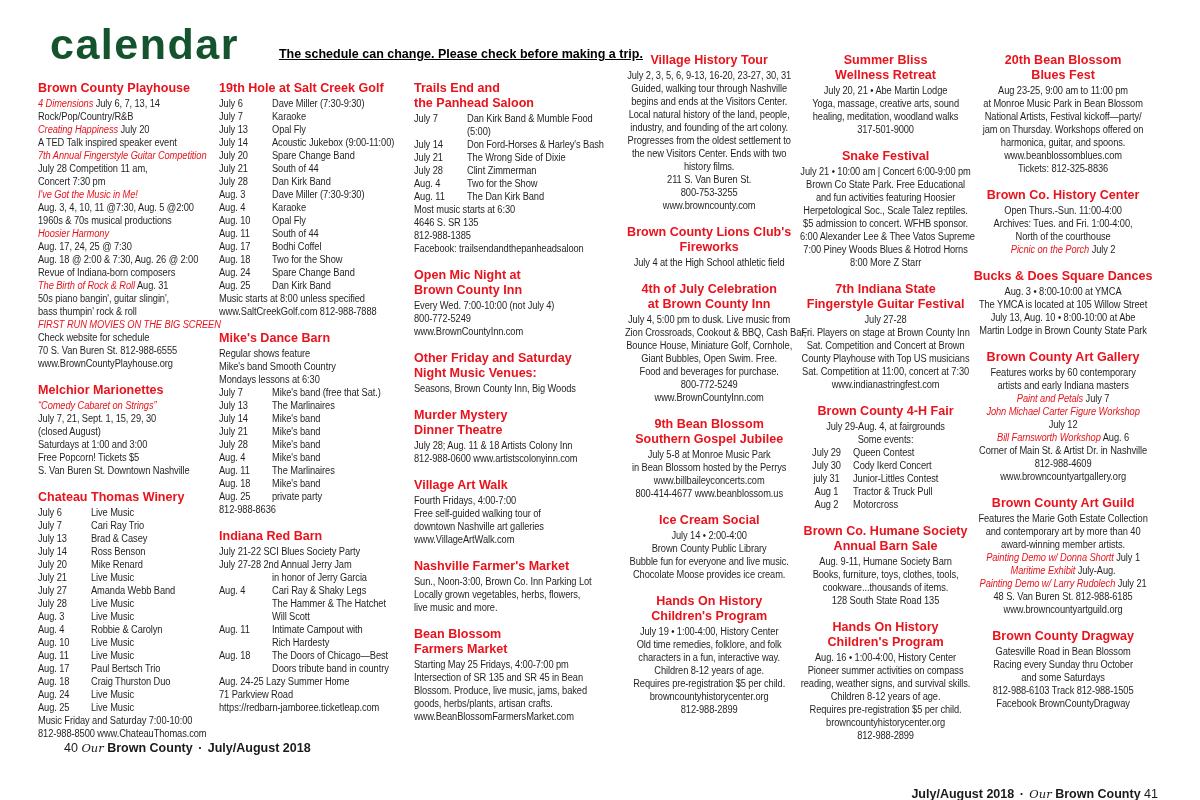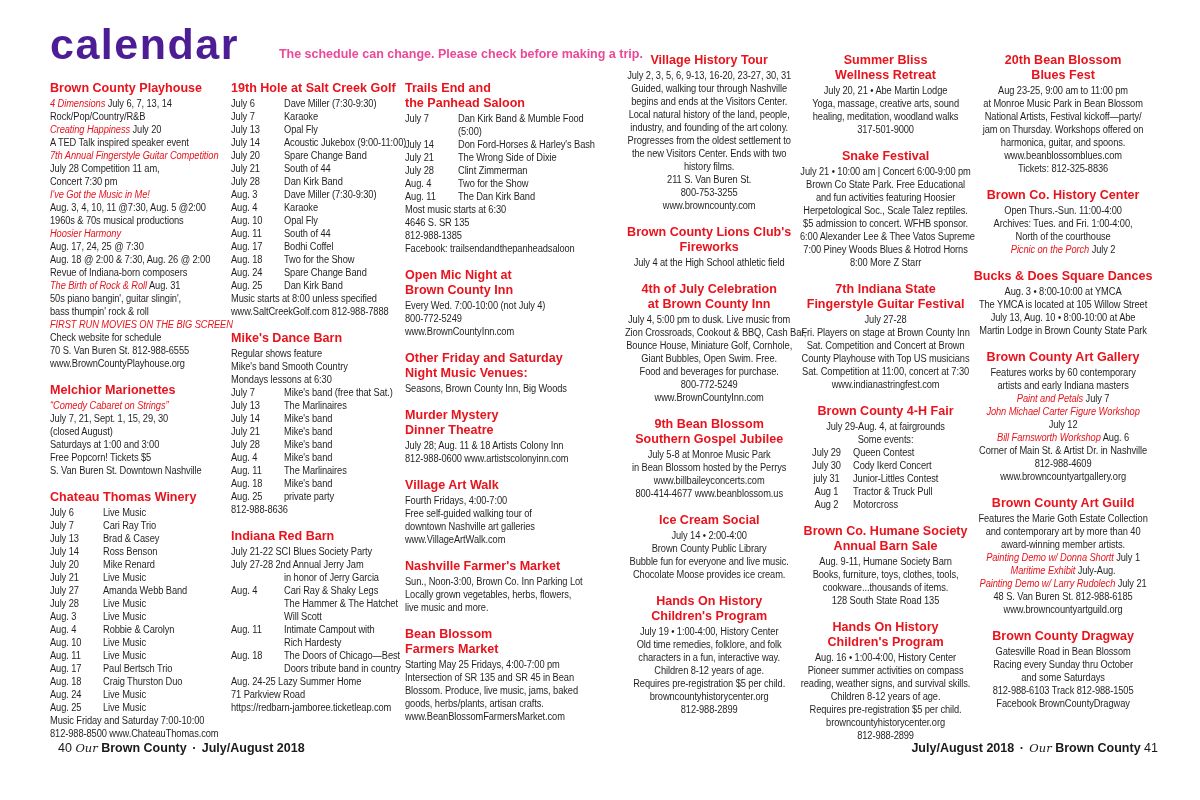--- a/index.html
+++ b/index.html
@@ -2,36 +2,36 @@
 <html style="--accent: #e8131c;"><head>
 <meta charset="utf-8">
 <style>
   html,body{margin:0;padding:0;}
   body{
     width:1200px;height:800px;overflow:hidden;background:#ffffff;
     font-family:"Liberation Sans",sans-serif;color:#231f20;
   }
   .spread{position:relative;width:1200px;height:800px;background:#fff;}
   .header{position:absolute;left:50px;top:24px;display:flex;align-items:flex-end;}
-  .cal-title{font-size:43px;font-weight:bold;letter-spacing:1.5px;color:#4c1d95;line-height:40px;}
-  .notice{font-size:12.5px;font-weight:bold;margin-left:40px;padding-bottom:3px;color:#ec4899;}
+  .cal-title{font-size:43px;font-weight:bold;letter-spacing:1.5px;color:#14532d;line-height:40px;}
+  .notice{font-size:12.5px;font-weight:bold;margin-left:40px;padding-bottom:3px;color:#000000;text-decoration:underline;}
   .cols{position:absolute;display:flex;}
-  .cols-left{left:50px;top:80px;}
+  .cols-left{left:38px;top:80px;}
   .cols-right{left:625px;top:52px;text-align:center;}
   .col{flex:0 0 auto;}
   .col-inner{transform:scaleX(0.93);transform-origin:0 0;}
   .listing{margin-bottom:12px;}
   .ltitle{color:var(--accent,#e8131c);font-weight:bold;font-size:13.5px;line-height:15px;margin-bottom:2px;white-space:nowrap;}
   .line,.row{font-size:10px;line-height:13px;white-space:nowrap;letter-spacing:-0.1px;}
   .row{display:flex;}
   .date{flex:0 0 57px;}
   .red-it{color:var(--accent,#e8131c);font-style:italic;}
   .footer{position:absolute;top:741px;font-size:12.5px;color:#1a1a1a;white-space:nowrap;}
-  .footer-left{left:58px;text-align:right;}
-  .footer-right{right:42px;text-align:right;}
+  .footer-left{left:64px;text-align:right;}
+  .footer-right{right:42px;text-align:right;margin-top:46px;}
   .pgnum{font-weight:normal;}
   .mag-script{font-family:"DejaVu Serif",serif;font-style:italic;font-size:11.5px;}
   .mag-bold{font-weight:bold;}
   .issue{font-weight:bold;}
   .sep{font-weight:bold;padding:0 2px;}
 </style>
 </head>
 <body>
 
 <div class="spread">
@@ -141,21 +141,21 @@
             </div>
             <div class="row">
               <span class="date">Aug. 25</span>
               <span>Live Music</span>
             </div>
             <div class="line">Music Friday and Saturday 7:00-10:00</div>
             <div class="line">812-988-8500 www.ChateauThomas.com</div>
           </div>
         </div>
       </div>
-    <div class="col" style="width:174px;margin-right:0">
+    <div class="col" style="width:174px;margin-right:21px">
         <div class="col-inner" style="width:187px">
           <div class="listing">
             <div class="ltitle">19th Hole at Salt Creek Golf</div>
             <div class="row">
               <span class="date">July 6</span>
               <span>Dave Miller (7:30-9:30)</span>
             </div>
             <div class="row">
               <span class="date">July 7</span>
               <span>Karaoke</span>

